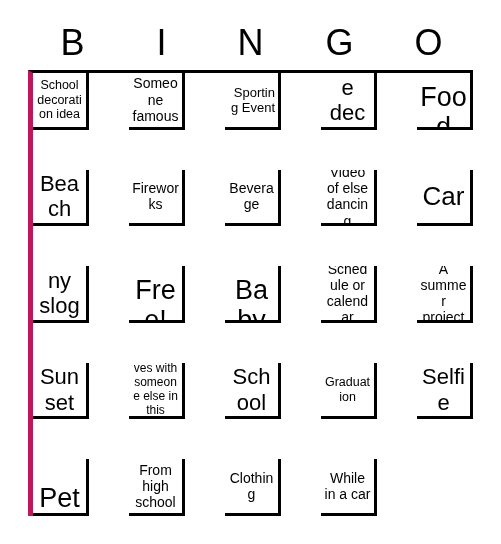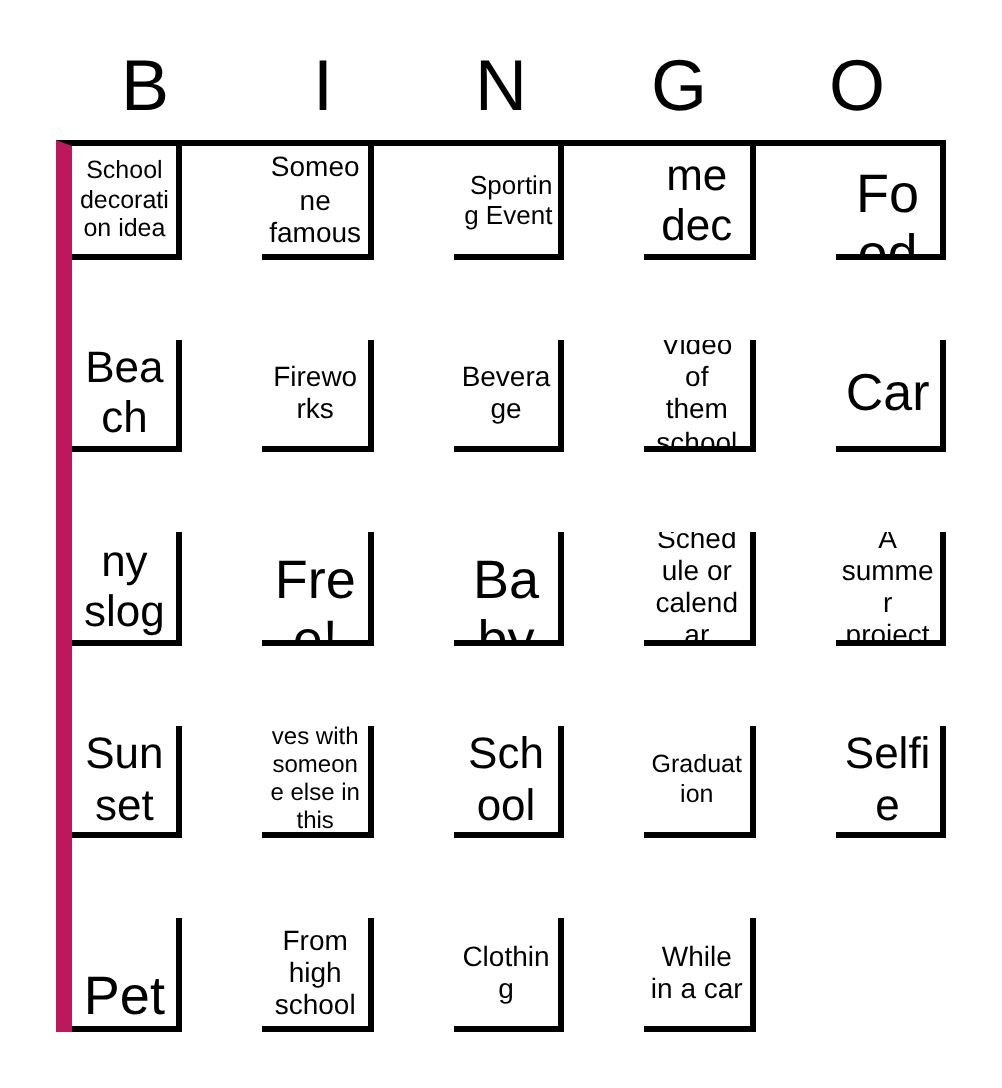--- a/index.html
+++ b/index.html
@@ -41,21 +41,21 @@
   }
   
   #grid {
     position: absolute;
     left: 28px;
     top: 70px;
     width: 445px;
     height: 446px;
     box-sizing: border-box;
     border-top: 3px solid #000;
-    border-left: 8px solid #be185d;
+    border-left: 5px solid #be185d;
     display: grid;
     grid-template-columns: repeat(5, 1fr);
     grid-template-rows: repeat(5, 1fr);
     gap: 40px;
   }
   .cell {
     box-sizing: border-box;
     border-right: 3px solid #000;
     border-bottom: 3px solid #000;
     display: flex;
@@ -112,21 +112,21 @@
       <div class="cell">
         <span class="cell-text fs-xl">Beach</span>
       </div>
       <div class="cell">
         <span class="cell-text fs-md">Fireworks</span>
       </div>
       <div class="cell">
         <span class="cell-text fs-md">Beverage</span>
       </div>
       <div class="cell">
-        <span class="cell-text fs-md">Video of them school</span>
+        <span class="cell-text fs-md">Video of else dancing</span>
       </div>
       <div class="cell">
         <span class="cell-text fs-huge">Car</span>
       </div>
       <div class="cell">
         <span class="cell-text fs-xl">Funny slogan</span>
       </div>
       <div class="cell">
         <span class="cell-text fs-xxl">Free!</span>
       </div>

